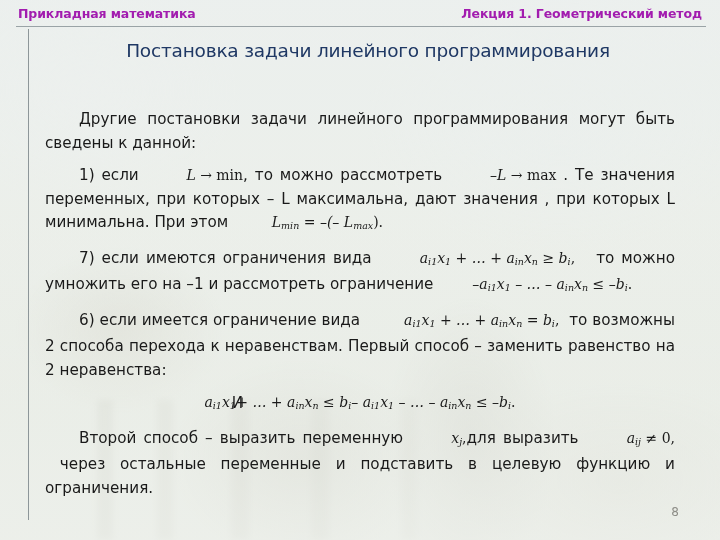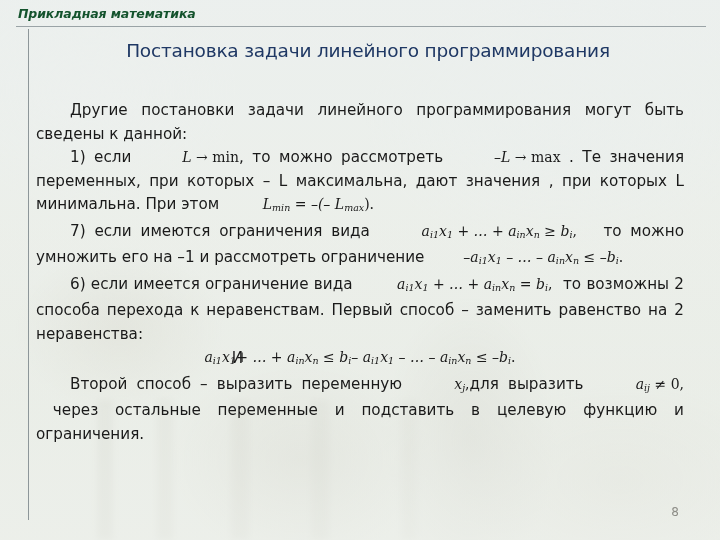--- a/index.html
+++ b/index.html
@@ -71,24 +71,23 @@
     display: flex;
     align-items: center;
     justify-content: space-between;
     padding: 0 18px;
     box-sizing: border-box;
   }
   .header-left, .header-right {
     font-family: "DejaVu Sans", sans-serif;
     font-size: 12.5px;
     font-weight: bold;
-    color: #14532d;
+    color: #a21caf;
     letter-spacing: -0.1px;
     white-space: nowrap;
-    font-style: italic;
   }
   .header-rule {
     position: absolute;
     left: 16px; top: 26px;
     width: 690px;
     height: 0;
     border-top: 1px solid #9aa3a6;
   }
 
   
@@ -120,21 +119,21 @@
     left: 36px; top: 99px;
     width: 648px;
     font-family: "DejaVu Sans", sans-serif;
     font-size: 15.2px;
     color: #1a1a1a;
     line-height: 23.5px;
   }
   .para {
     text-align: justify;
     text-indent: 34px;
-    margin: 0;
+    margin: 9px;
     white-space: normal;
   }
   .para.center { text-align: center; text-indent: 0; }
 
   
   .m {
     font-family: "DejaVu Serif", serif;
     font-style: italic;
     font-size: 14px;
     color: #1a1a1a;
@@ -180,20 +179,21 @@
 
 <div class="slide">
 
   <div class="bg-wash"></div>
   <div class="bg-photo"></div>
   <div class="bg-columns"></div>
   <div class="bg-veil"></div>
 
   <div class="header">
     <div class="header-left">Прикладная математика</div>
+    <div class="header-right">Лекция 1. Геометрический метод</div>
   </div>
   <div class="header-rule"></div>
 
   <div class="content-frame"></div>
 
   <div class="slide-title">Постановка задачи линейного программирования</div>
 
   <div class="body-text">
 
     <p class="para"><span>Другие постановки задачи линейного программирования могут быть сведены к данной:</span></p>

